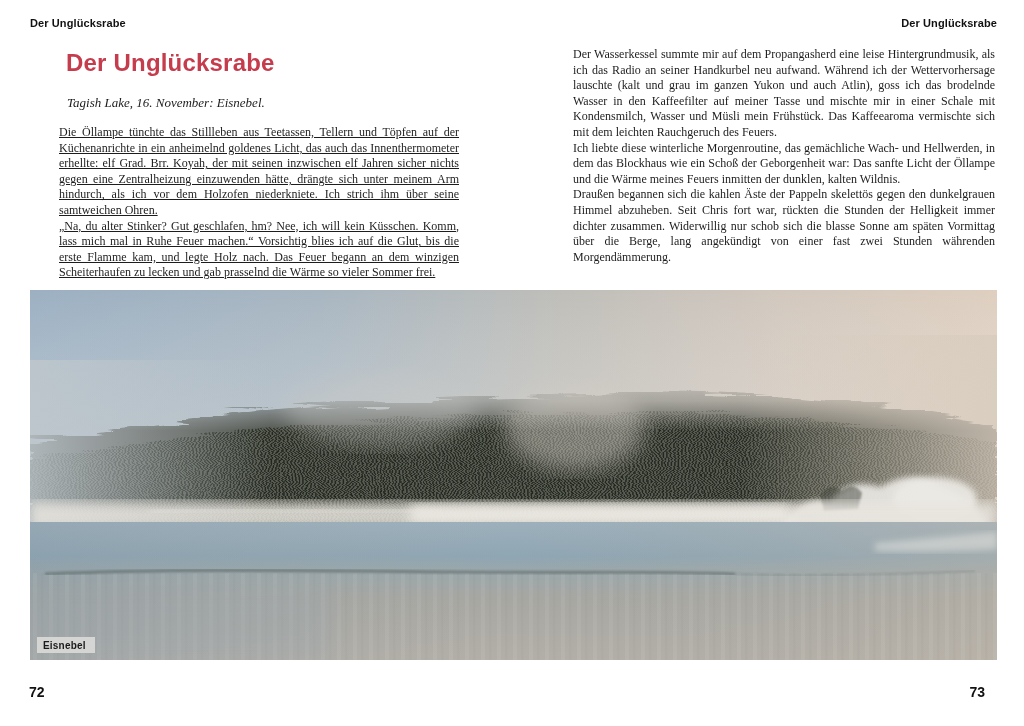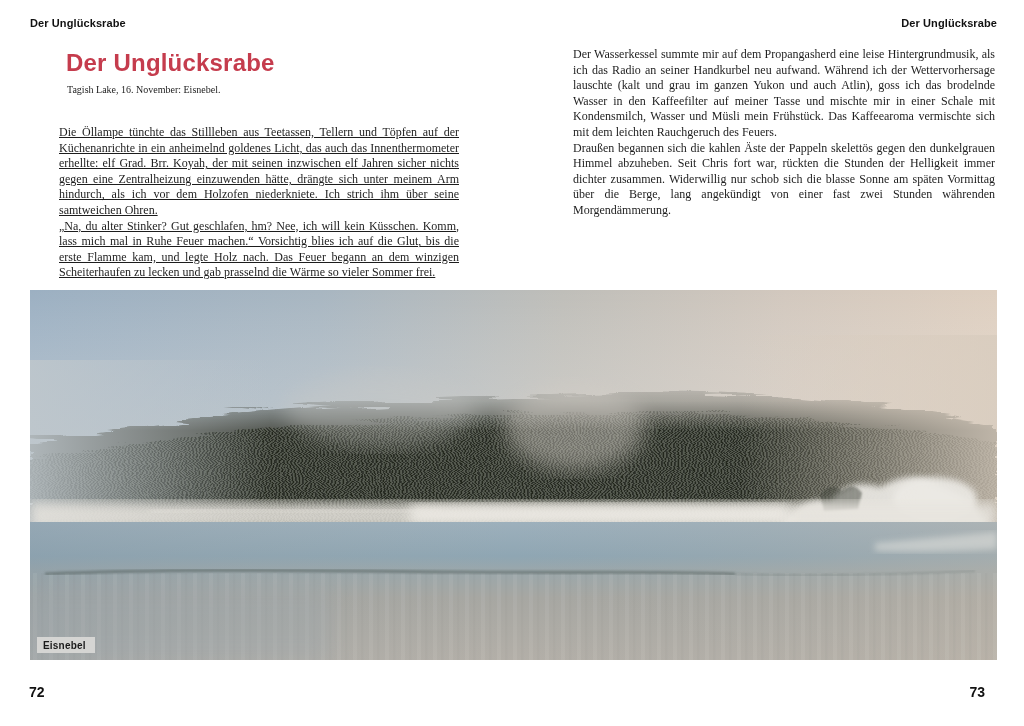--- a/index.html
+++ b/index.html
@@ -11,21 +11,21 @@
     position:absolute;top:17px;font-size:11px;font-weight:bold;color:#111;
     font-family:"Liberation Sans", sans-serif;letter-spacing:.1px;
   }
   .running-header.left{left:30px;}
   .running-header.right{right:27px;text-align:right;}
   .chapter-title{
     position:absolute;left:66px;top:49px;font-size:24px;font-weight:bold;
     font-family:"Liberation Sans", sans-serif;letter-spacing:.2px;
   }
   .dateline{
-    position:absolute;left:67px;top:84px;font-size:10px;color:#1c1c1c;
+    position:absolute;left:67px;top:95px;font-size:13px;font-style:italic;color:#1c1c1c;
   }
   .col{
     position:absolute;font-size:12px;line-height:15.6px;text-align:justify;
     color:#1d1d1d;
   }
   .col p{margin:0;}
   .col-left{left:59px;top:125px;width:400px;text-decoration:underline;}
   .col-right{left:573px;top:47px;width:422px;}
   .photo{
     position:absolute;left:30px;top:290px;width:967px;height:370px;overflow:hidden;
@@ -52,20 +52,21 @@
 <h1 class="chapter-title" style="margin: 0px; color: rgb(197, 60, 77);">Der Unglücksrabe</h1>
 <div class="dateline">Tagish Lake, 16. November: Eisnebel.</div>
 
 <div class="col col-left">
   <p>Die Öllampe tünchte das Stillleben aus Teetassen, Tellern und Töpfen auf der Küchenanrichte in ein anheimelnd goldenes Licht, das auch das Innenthermometer erhellte: elf Grad. Brr. Koyah, der mit seinen inzwischen elf Jahren sicher nichts gegen eine Zentralheizung einzuwenden hätte, drängte sich unter meinem Arm hindurch, als ich vor dem Holzofen niederkniete. Ich strich ihm über seine samtweichen Ohren.</p>
   <p>„Na, du alter Stinker? Gut geschlafen, hm? Nee, ich will kein Küsschen. Komm, lass mich mal in Ruhe Feuer machen.“ Vorsichtig blies ich auf die Glut, bis die erste Flamme kam, und legte Holz nach. Das Feuer begann an dem winzigen Scheiterhaufen zu lecken und gab prasselnd die Wärme so vieler Sommer frei.</p>
 </div>
 
 <div class="col col-right">
   <p>Der Wasserkessel summte mir auf dem Propangasherd eine leise Hintergrundmusik, als ich das Radio an seiner Handkurbel neu aufwand. Während ich der Wettervorhersage lauschte (kalt und grau im ganzen Yukon und auch Atlin), goss ich das brodelnde Wasser in den Kaffeefilter auf meiner Tasse und mischte mir in einer Schale mit Kondensmilch, Wasser und Müsli mein Frühstück. Das Kaffeearoma vermischte sich mit dem leichten Rauchgeruch des Feuers.</p>
+  <p>Ich liebte diese winterliche Morgenroutine, das gemächliche Wach- und Hellwerden, in dem das Blockhaus wie ein Schoß der Geborgenheit war: Das sanfte Licht der Öllampe und die Wärme meines Feuers inmitten der dunklen, kalten Wildnis.</p>
   <p>Draußen begannen sich die kahlen Äste der Pappeln skelettös gegen den dunkelgrauen Himmel abzuheben. Seit Chris fort war, rückten die Stunden der Helligkeit immer dichter zusammen. Widerwillig nur schob sich die blasse Sonne am späten Vormittag über die Berge, lang angekündigt von einer fast zwei Stunden währenden Morgendämmerung.</p>
 </div>
 
 <div class="photo">
   <svg viewBox="0 0 967 370" preserveAspectRatio="none">
     <defs>
       <linearGradient id="sky" x1="0" y1="0" x2="1" y2="0">
         <stop offset="0" stop-color="#9cb0c2"></stop>
         <stop offset="0.3" stop-color="#a8b6c1"></stop>
         <stop offset="0.55" stop-color="#bfbeb9"></stop>

